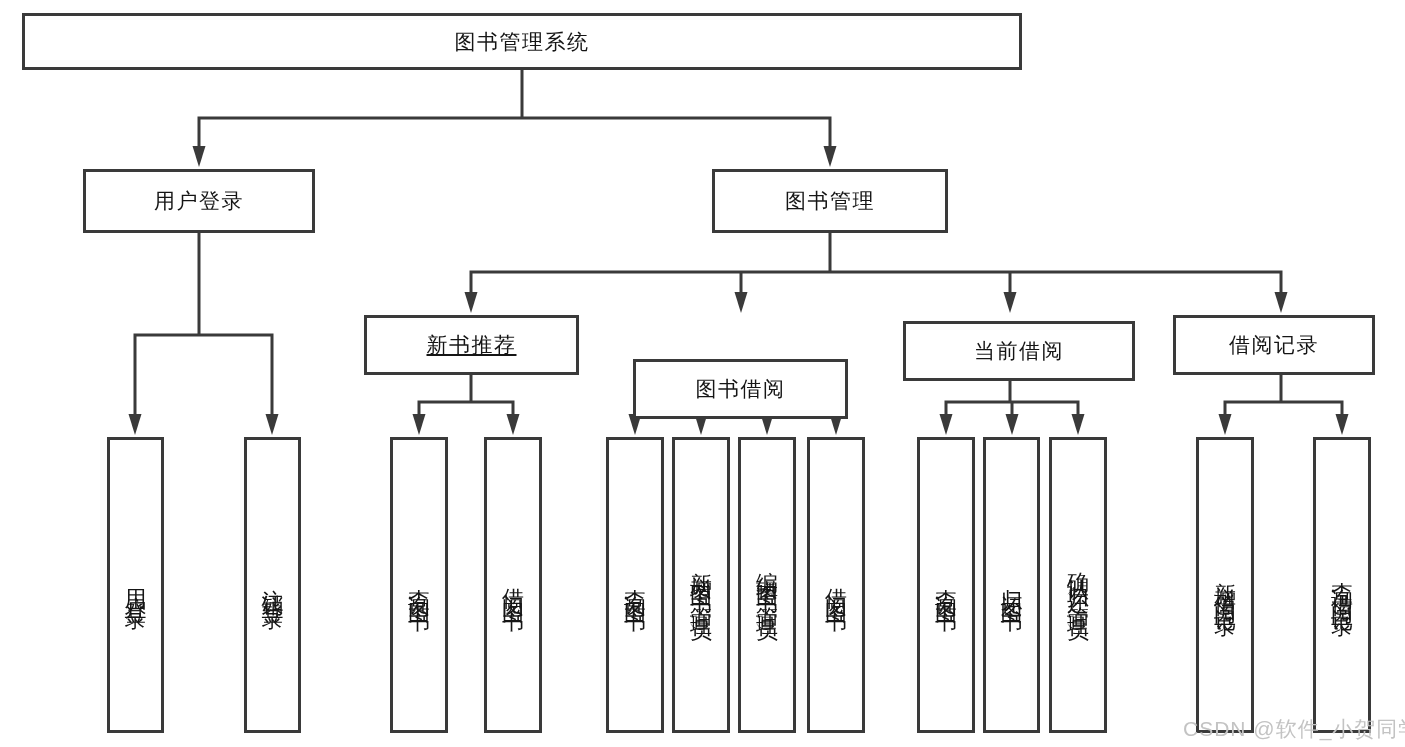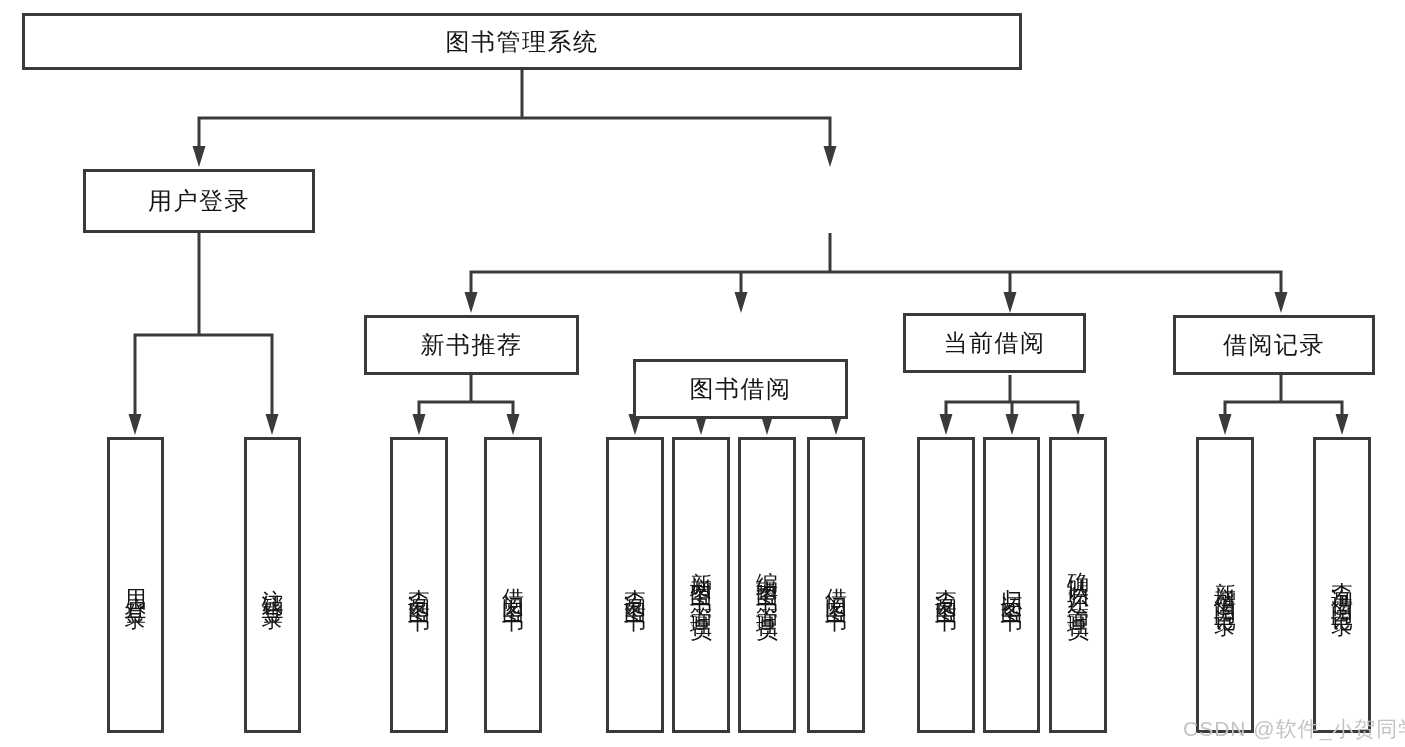--- a/index.html
+++ b/index.html
@@ -17,21 +17,21 @@
     box-sizing:border-box;
     border:3px solid #3a3a3a;
     background:#ffffff;
     display:flex;
     align-items:center;
     justify-content:center;
     color:#151515;
     z-index:1;
   }
   .hbox{
-    font-size:24px;
+    font-size:21px;
     letter-spacing:1.5px;
     white-space:nowrap;
   }
   .vbox{
     writing-mode:vertical-rl;
     text-orientation:mixed;
     font-size:22px;
     letter-spacing:7px;
     line-height:1;
   }
@@ -86,24 +86,25 @@
       <polygon points="1005.5,414 1018.5,414 1012,435"></polygon>
       <polygon points="1071.5,414 1084.5,414 1078,435"></polygon>
       <polygon points="1218.5,414 1231.5,414 1225,435"></polygon>
       <polygon points="1335.5,414 1348.5,414 1342,435"></polygon>
     </g>
   </svg>
 
   <div class="node hbox" style="left:22px;top:13px;width:1000px;height:57px;">图书管理系统</div>
 
   <div class="node hbox" style="left:83px;top:169px;width:232px;height:64px;">用户登录</div>
+  <div class="node hbox" style="left:712px;top:169px;width:236px;height:64px;">图书管理</div>
 
-  <div class="node hbox" style="left:364px;top:315px;width:215px;height:60px;">新书推荐</div>
+  <div class="node hbox" style="left:364px;top:315px;width:215px;height:60px;text-decoration:underline;">新书推荐</div>
   <div class="node hbox" style="left:633px;top:315px;width:215px;height:60px;margin-top:44px;">图书借阅</div>
-  <div class="node hbox" style="left:903px;top:313px;width:183px;height:60px;">当前借阅</div>
+  <div class="node hbox" style="left:903px;top:321px;width:232px;height:60px;">当前借阅</div>
   <div class="node hbox" style="left:1173px;top:315px;width:202px;height:60px;">借阅记录</div>
 
   <div class="node vbox" style="left:107px;top:437px;width:57px;height:296px;">用户登录</div>
   <div class="node vbox" style="left:244px;top:437px;width:57px;height:296px;">注销登录</div>
 
   <div class="node vbox" style="left:390px;top:437px;width:58px;height:296px;">查询图书</div>
   <div class="node vbox" style="left:484px;top:437px;width:58px;height:296px;">借阅图书</div>
 
   <div class="node vbox" style="left:606px;top:437px;width:58px;height:296px;">查询图书</div>
   <div class="node vbox" style="left:672px;top:437px;width:58px;height:296px;">新增图书（管理员）</div>

